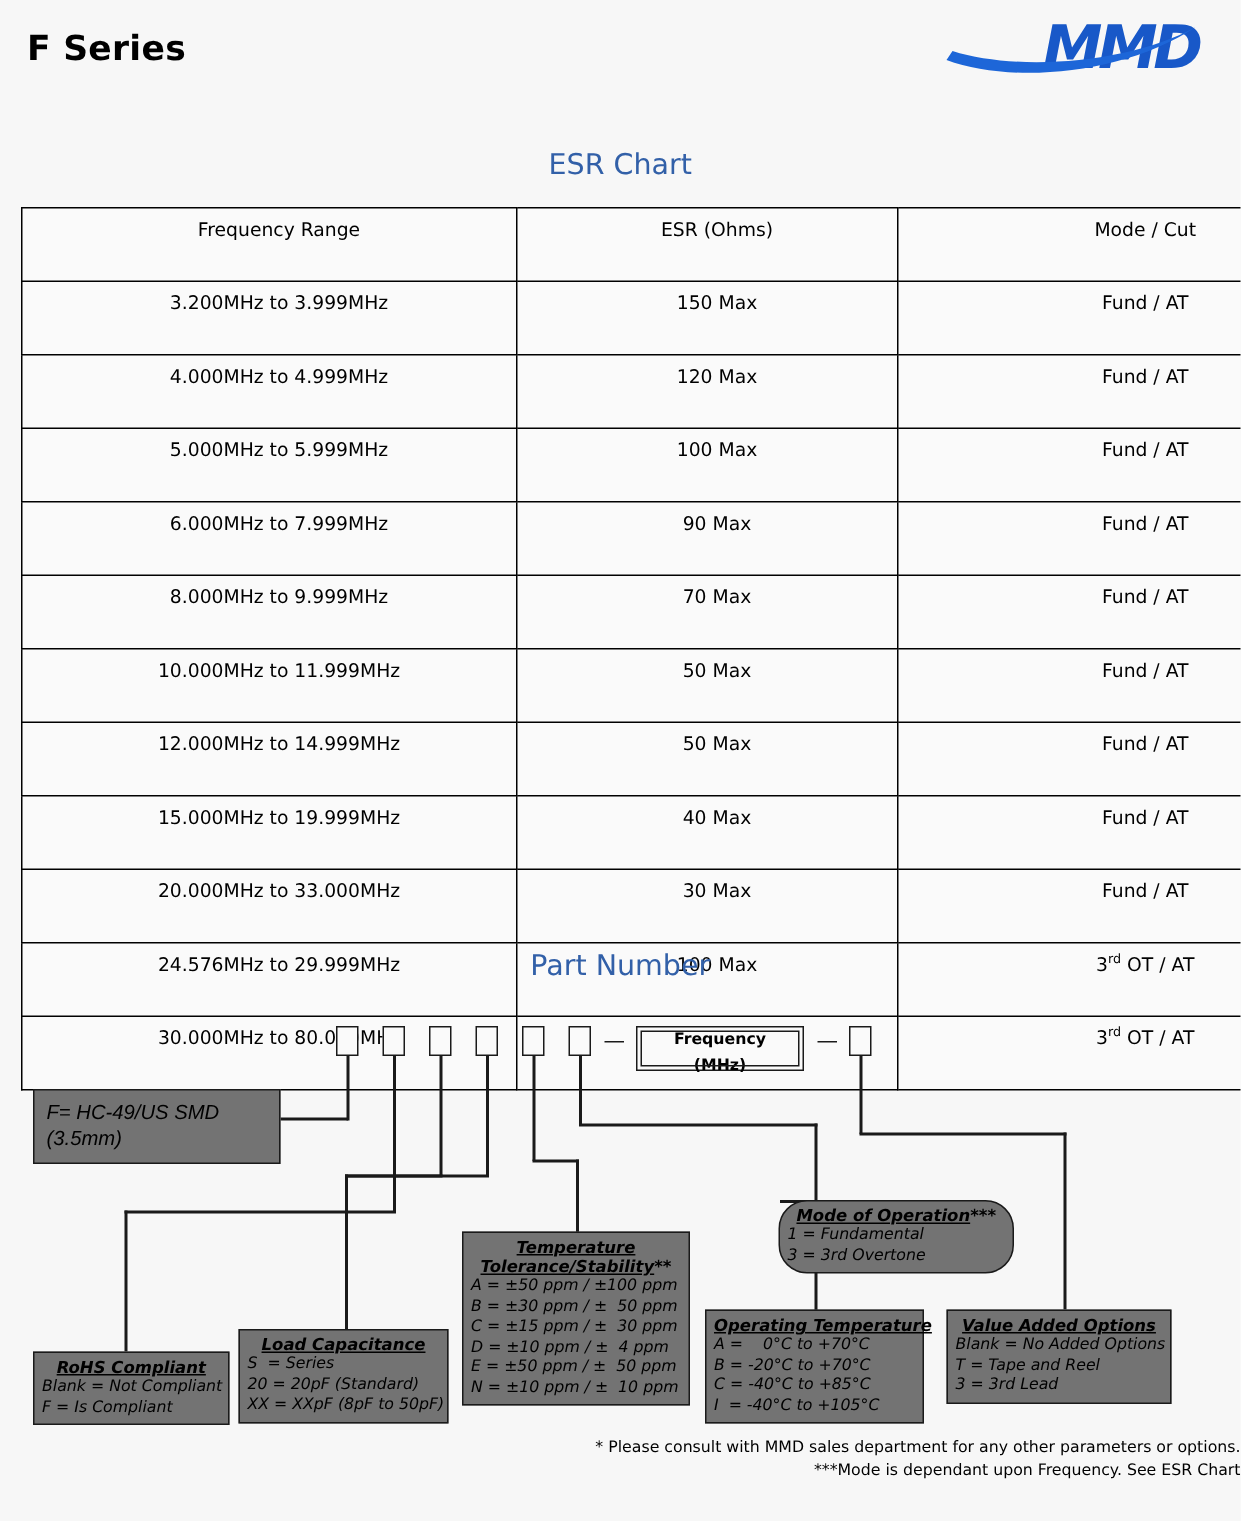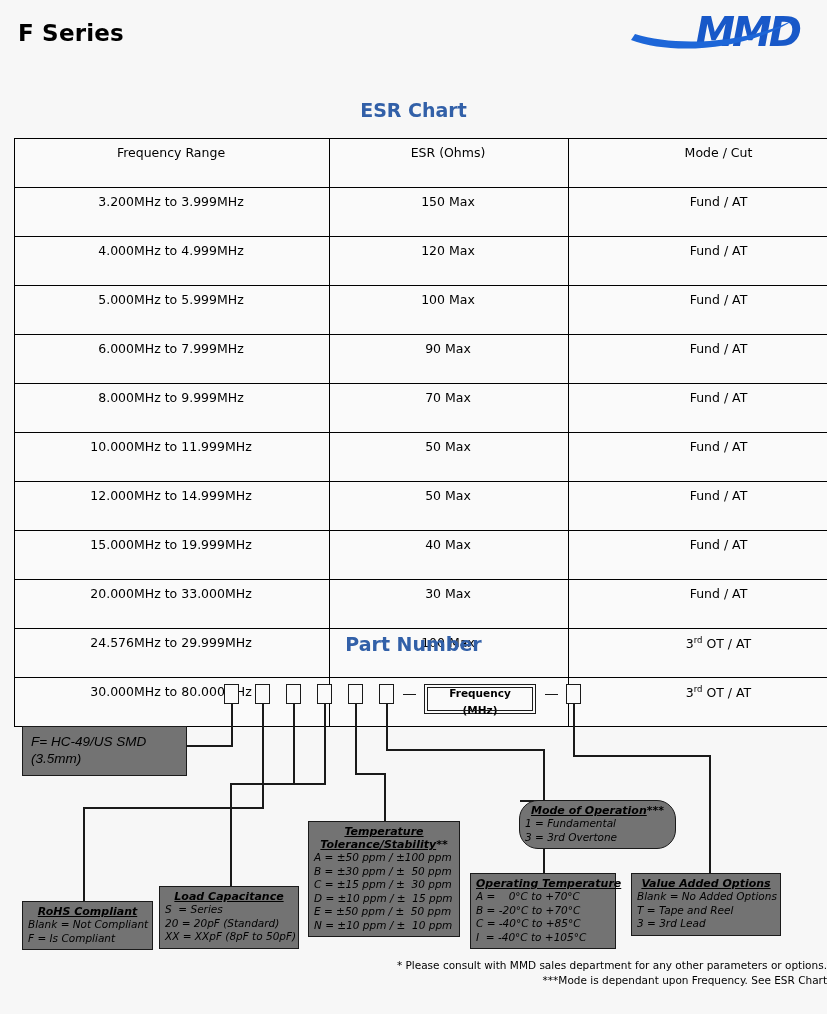--- a/index.html
+++ b/index.html
@@ -55,39 +55,39 @@
     pointer-events: none;
   }
 
   
   .section-heading {
     position: absolute;
     width: 827px;
     text-align: center;
     color: #3260a8;
     font-size: 19px;
-    font-weight: bold;
+    font-weight: normal;
   }
   #esr-heading { top: 99px; }
   #pn-heading  { top: 633px; }
 
   
   .esr-table {
     position: absolute;
     left: 14px; top: 138px;
     width: 799px;
     border-collapse: collapse;
     table-layout: fixed;
     background: #fafafa;
   }
   .esr-table td {
     border: 1.5px solid #000;
     font-size: 12.5px;
     height: 30px;
-    padding: 6px 10px 12px 8px;
+    padding: 6px 10px 12px 23px;
     vertical-align: top;
     margin-top: 48px;
   }
   .esr-table td.c0 { width: 296px; text-align: center; }
   .esr-table td.c1 { width: 220px; text-align: center; }
   .esr-table td.c2 { width: 283px; text-align: center; }
   .esr-table tr.head td { text-align: center; }
   .esr-table sup { font-size: 8.5px; vertical-align: super; }
 
   
@@ -325,21 +325,21 @@
     <div class="cl">20 = 20pF (Standard)</div>
     <div class="cl">XX = XXpF (8pF to 50pF)</div>
   </div>
 
   <div class="callout" style="left:308px; top:161px; width:152px;">
     <div class="ct"><u>Temperature</u></div>
     <div class="ct"><u>Tolerance/Stability</u><span class="stars">**</span></div>
     <div class="cl">A = ±50 ppm / ±100 ppm</div>
     <div class="cl">B = ±30 ppm / ±  50 ppm</div>
     <div class="cl">C = ±15 ppm / ±  30 ppm</div>
-    <div class="cl">D = ±10 ppm / ±  15 ppm</div>
+    <div class="cl">D = ±10 ppm / ±  4 ppm</div>
     <div class="cl">E = ±50 ppm / ±  50 ppm</div>
     <div class="cl">N = ±10 ppm / ±  10 ppm</div>
   </div>
 
   <div class="callout" style="left:470px; top:213px; width:146px;">
     <div class="ct"><u>Operating Temperature</u></div>
     <div class="cl">A =    0°C to +70°C</div>
     <div class="cl">B = -20°C to +70°C</div>
     <div class="cl">C = -40°C to +85°C</div>
     <div class="cl">I  = -40°C to +105°C</div>

